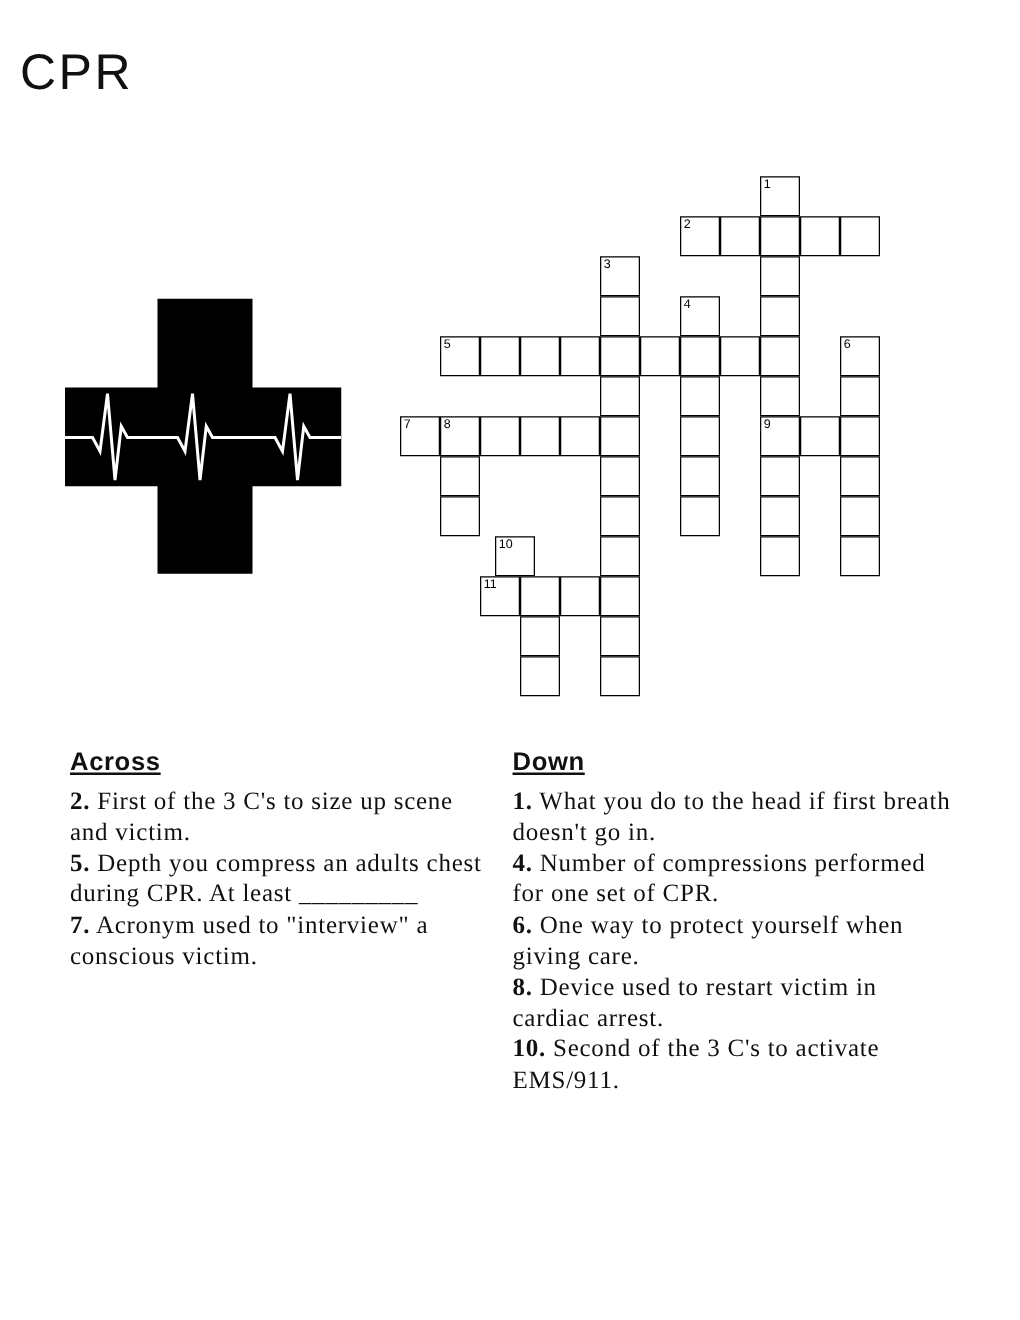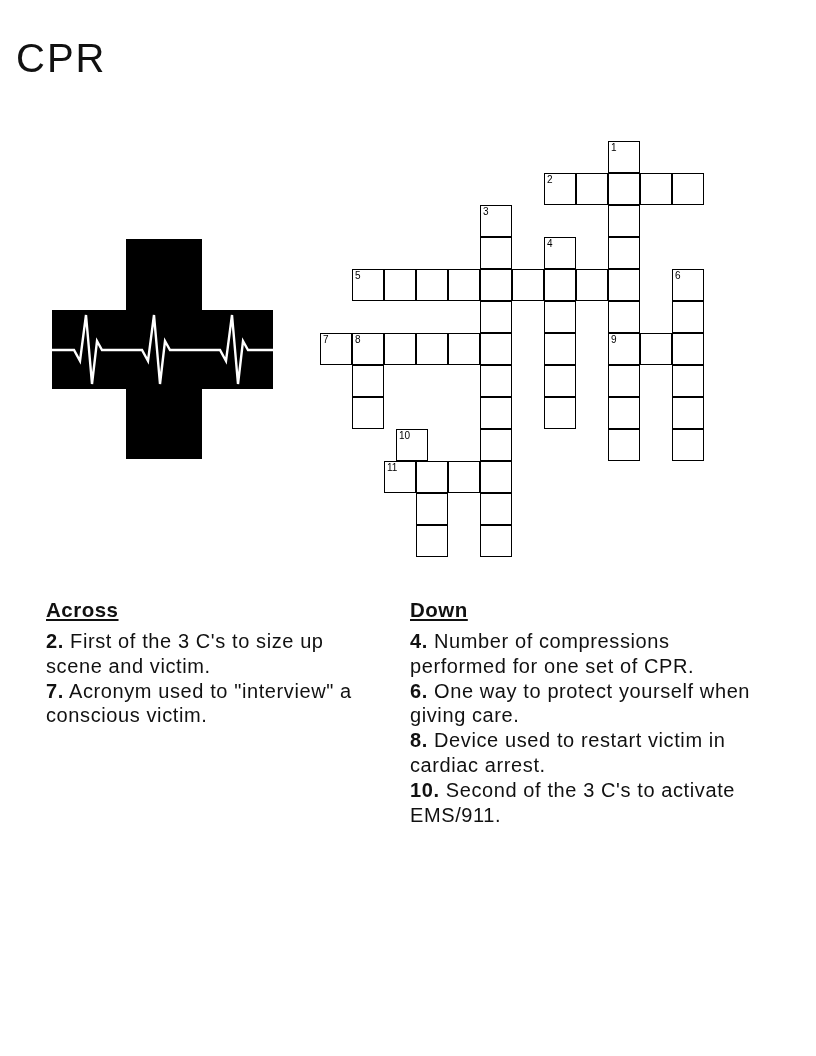--- a/index.html
+++ b/index.html
@@ -35,33 +35,34 @@
     border:1.5px solid #000;
   }
   .cellnum{
     position:absolute; left:2px; top:0;
     font-size:10px; line-height:12px;
     letter-spacing:0;
     color:#000;
   }
   
   .clues{position:absolute; top:597px;}
-  .clues-across{left:46px; width:334px;}
+  .clues-across{left:56px; width:334px;}
   .clues-down{left:410px; width:356px;}
   .clue-header{
     font-size:20.5px; font-weight:bold;
     text-decoration:underline;
     line-height:25px;
     margin-bottom:7px;
     letter-spacing:0.5px;
   }
   .clue{
     font-size:20px;
     line-height:24.8px;
     letter-spacing:0.6px;
+    font-family:Liberation Serif, serif;
   }
   .clue-num{font-weight:bold;}
 </style>
 </head>
 <body>
 
 <div class="page">
 
   <h1 class="title">CPR</h1>
 
@@ -152,27 +153,29 @@
       <div class="cell" style="left: 384px; top: 461px;">
         <span class="cellnum">11</span>
       </div>
       <div class="cell" style="left: 448px; top: 461px;"></div>
     </div>
 
   <div class="clues clues-across">
     <div class="clue-header">Across</div>
     <div id="across-list">
         <div class="clue"><span class="clue-num">2.</span> <span>First of the 3 C's to size up scene and victim.</span></div>
+        <div class="clue"><span class="clue-num">5.</span> <span>Depth you compress an adults chest during CPR. At least _________</span></div>
         <div class="clue"><span class="clue-num">7.</span> <span>Acronym used to "interview" a conscious victim.</span></div>
       </div>
   </div>
 
   <div class="clues clues-down">
     <div class="clue-header">Down</div>
     <div id="down-list">
+        <div class="clue"><span class="clue-num">1.</span> <span>What you do to the head if first breath doesn't go in.</span></div>
         <div class="clue"><span class="clue-num">4.</span> <span>Number of compressions performed for one set of CPR.</span></div>
         <div class="clue"><span class="clue-num">6.</span> <span>One way to protect yourself when giving care.</span></div>
         <div class="clue"><span class="clue-num">8.</span> <span>Device used to restart victim in cardiac arrest.</span></div>
         <div class="clue"><span class="clue-num">10.</span> <span>Second of the 3 C's to activate EMS/911.</span></div>
       </div>
   </div>
 
 </div>
 
 </body></html>

